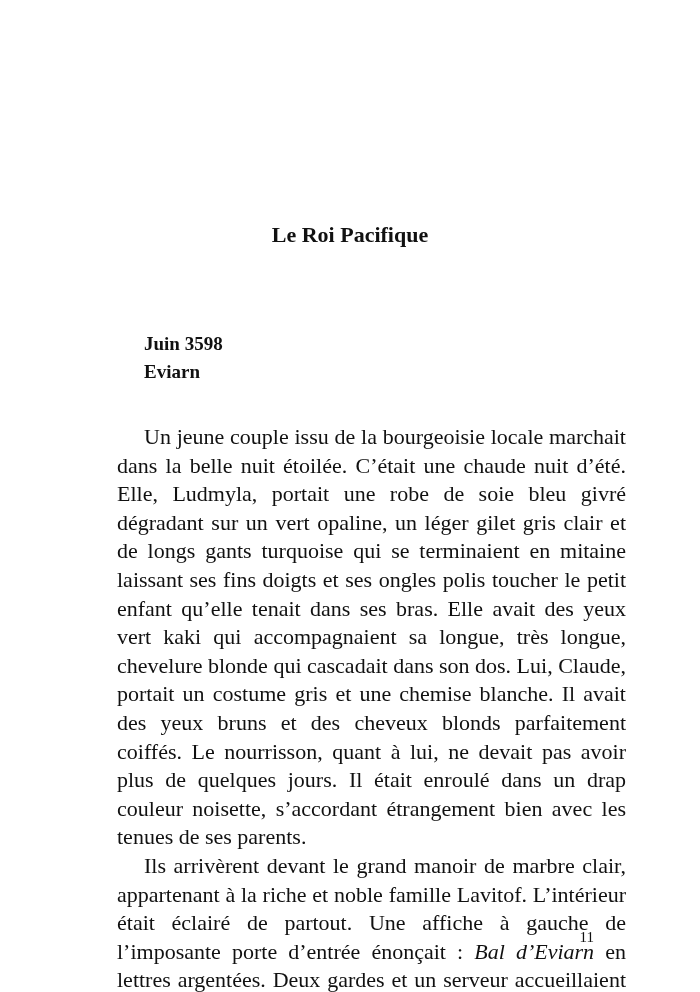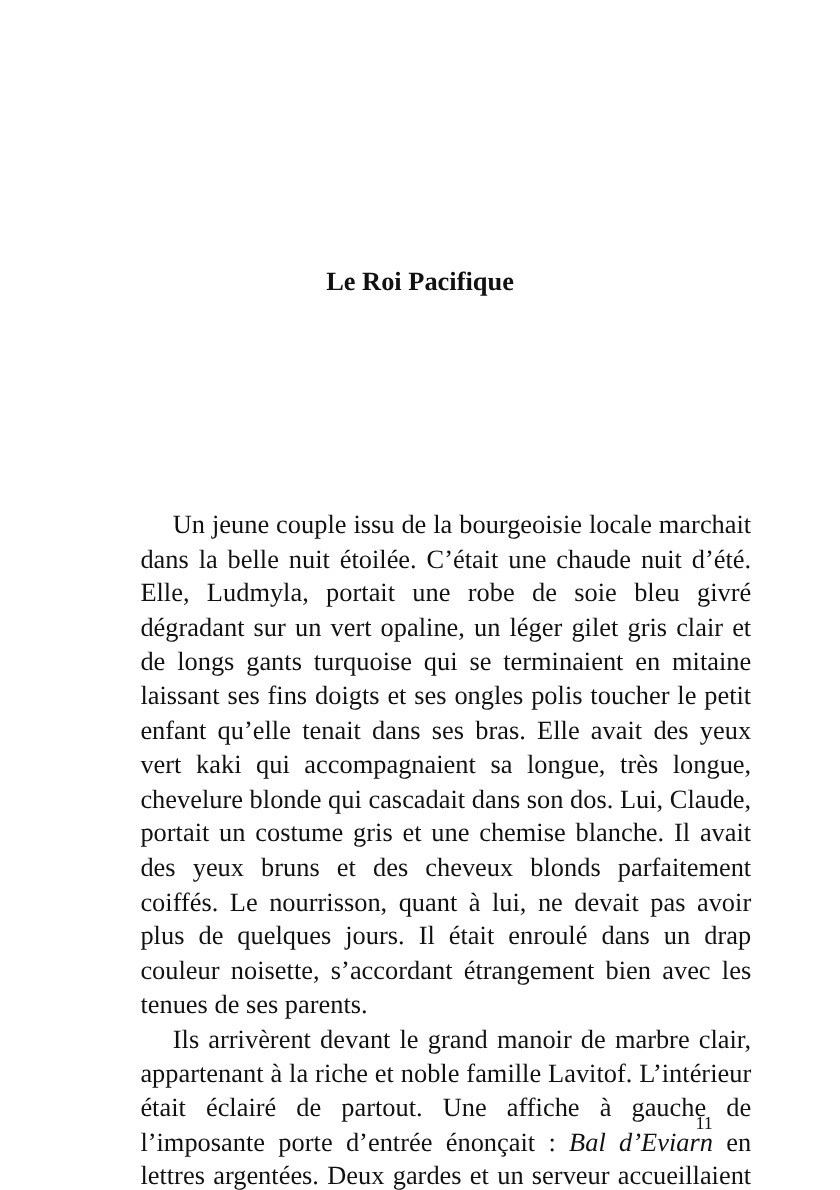--- a/index.html
+++ b/index.html
@@ -64,20 +64,24 @@
       line-height: 26px;
     }
   </style>
 </head>
 <body>
 
 <div class="page">
 
   <h1 class="chapter-title">Le Roi Pacifique</h1>
 
+  <div class="heading-block">
+    <div>Juin 3598</div>
+    <div>Eviarn</div>
+  </div>
 
   <div class="body-text">
     <p>Un jeune couple issu de la bourgeoisie locale marchait dans la belle nuit étoilée. C’était une chaude nuit d’été. Elle, Ludmyla, portait une robe de soie bleu givré dégradant sur un vert opaline, un léger gilet gris clair et de longs gants turquoise qui se terminaient en mitaine laissant ses fins doigts et ses ongles polis toucher le petit enfant qu’elle tenait dans ses bras. Elle avait des yeux vert kaki qui accompagnaient sa longue, très longue, chevelure blonde qui cascadait dans son dos. Lui, Claude, portait un costume gris et une chemise blanche. Il avait des yeux bruns et des cheveux blonds parfaitement coiffés. Le nourrisson, quant à lui, ne devait pas avoir plus de quelques jours. Il était enroulé dans un drap couleur noisette, s’accordant étrangement bien avec les tenues de ses parents.</p>
     <p><span>Ils arrivèrent devant le grand manoir de marbre clair, appartenant à la riche et noble famille Lavitof. L’intérieur était éclairé de partout. Une affiche à gauche de l’imposante porte d’entrée énonçait : </span><em>Bal d’Eviarn</em><span> en lettres argentées. Deux gardes et un serveur accueillaient les invités au seuil des portes. La petite famille monta les marches et s’arrêta devant leurs trois</span></p>
   </div>
 
   <div class="page-number">11</div>
 
 </div>
 

